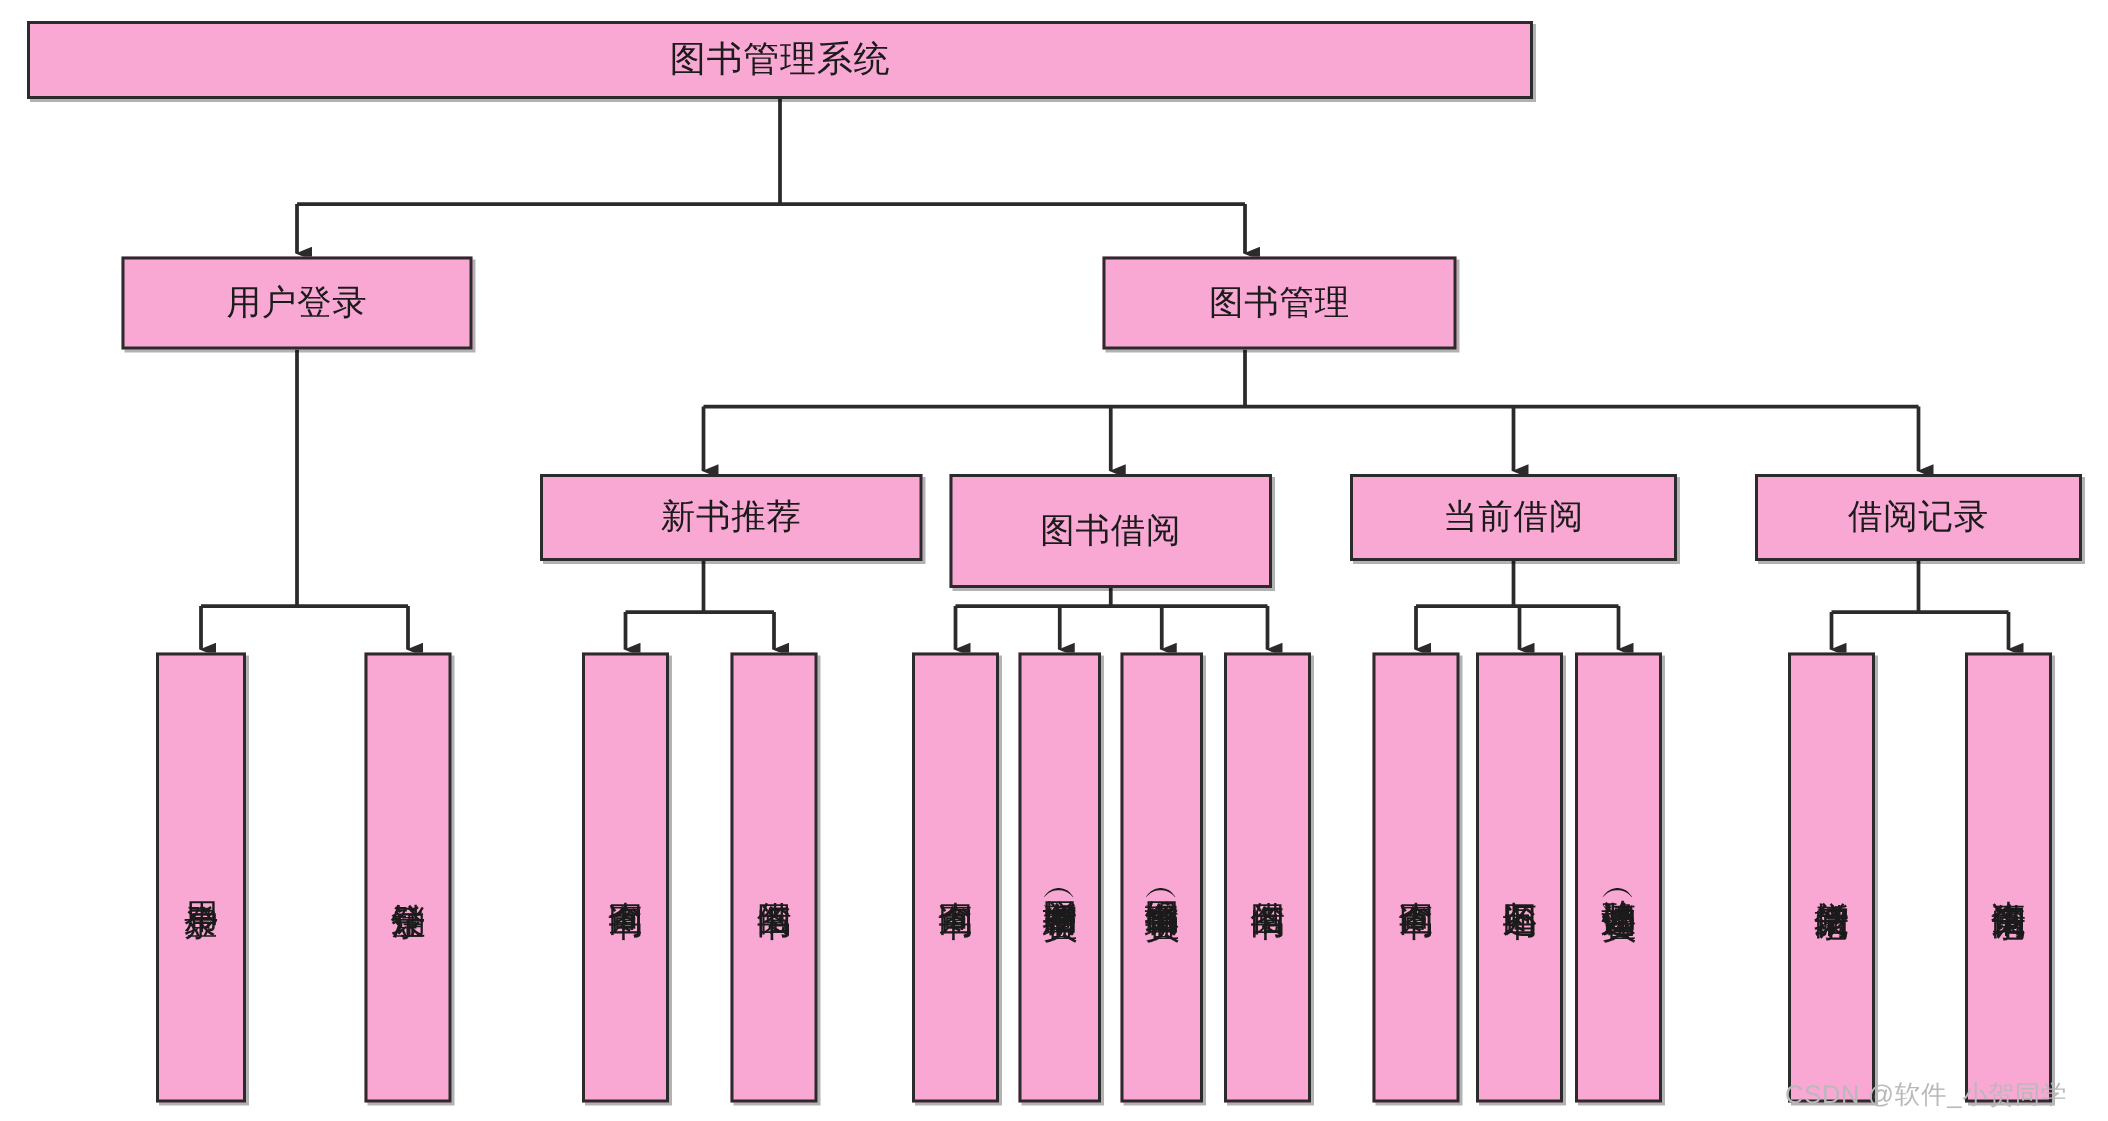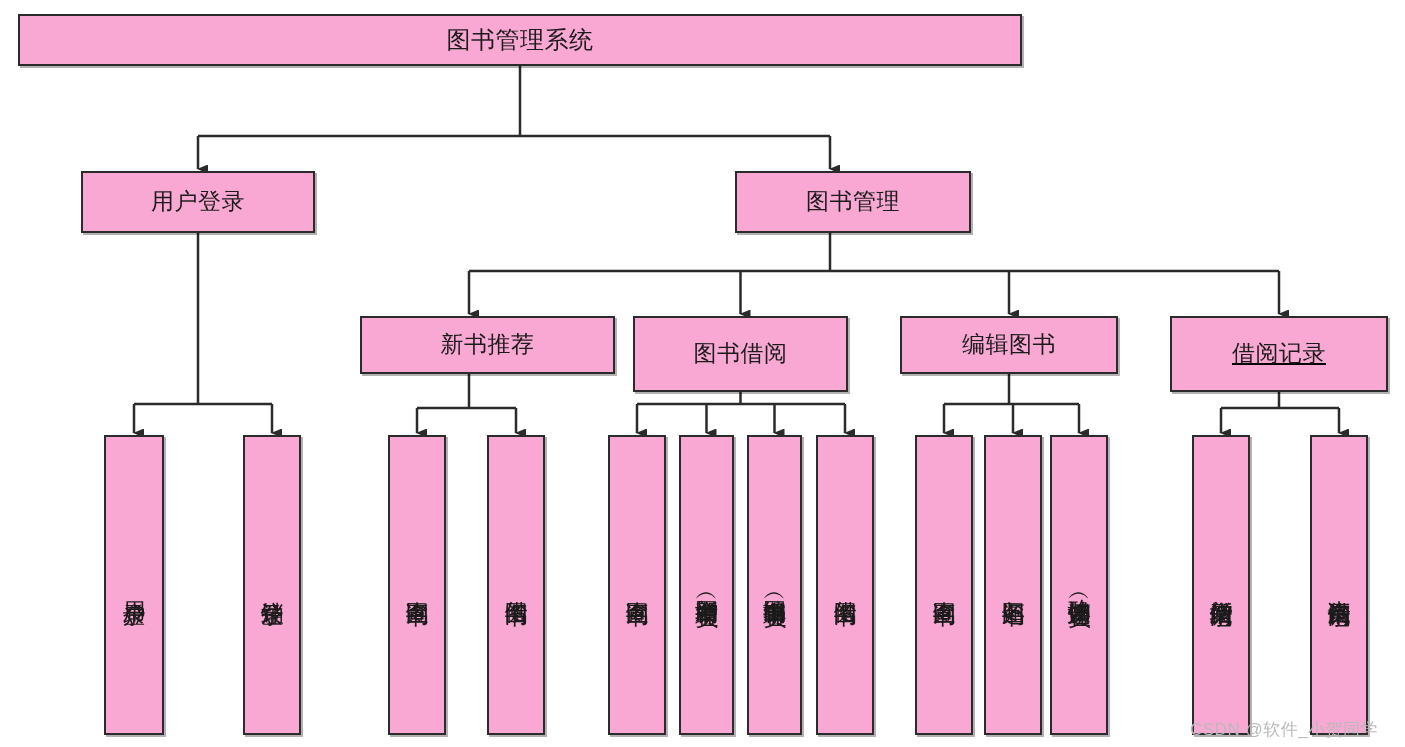--- a/index.html
+++ b/index.html
@@ -123,23 +123,23 @@
       <div class="node horiz" style="left: 712px; top: 171px; width: 236px; height: 62px; margin-left: 23px;">
         <div class="label">图书管理</div>
       </div>
       <div class="node horiz" style="left: 360px; top: 316px; width: 255px; height: 58px;">
         <div class="label">新书推荐</div>
       </div>
       <div class="node horiz" style="left: 633px; top: 316px; width: 215px; height: 76px;">
         <div class="label">图书借阅</div>
       </div>
       <div class="node horiz" style="left: 900px; top: 316px; width: 218px; height: 58px;">
-        <div class="label">编辑图书</div>
+        <div class="label">当前借阅</div>
       </div>
-      <div class="node horiz" style="left: 1170px; top: 316px; width: 218px; height: 76px; text-decoration: underline;">
+      <div class="node horiz" style="left: 1170px; top: 316px; width: 218px; height: 58px;">
         <div class="label">借阅记录</div>
       </div>
       <div class="node vert" style="left: 104px; top: 435px; width: 60px; height: 300px;">
         <div class="label">用户登录</div>
       </div>
       <div class="node vert" style="left: 243px; top: 435px; width: 58px; height: 300px;">
         <div class="label">注销登录</div>
       </div>
       <div class="node vert" style="left: 388px; top: 435px; width: 58px; height: 300px;">
         <div class="label">查询图书</div>

